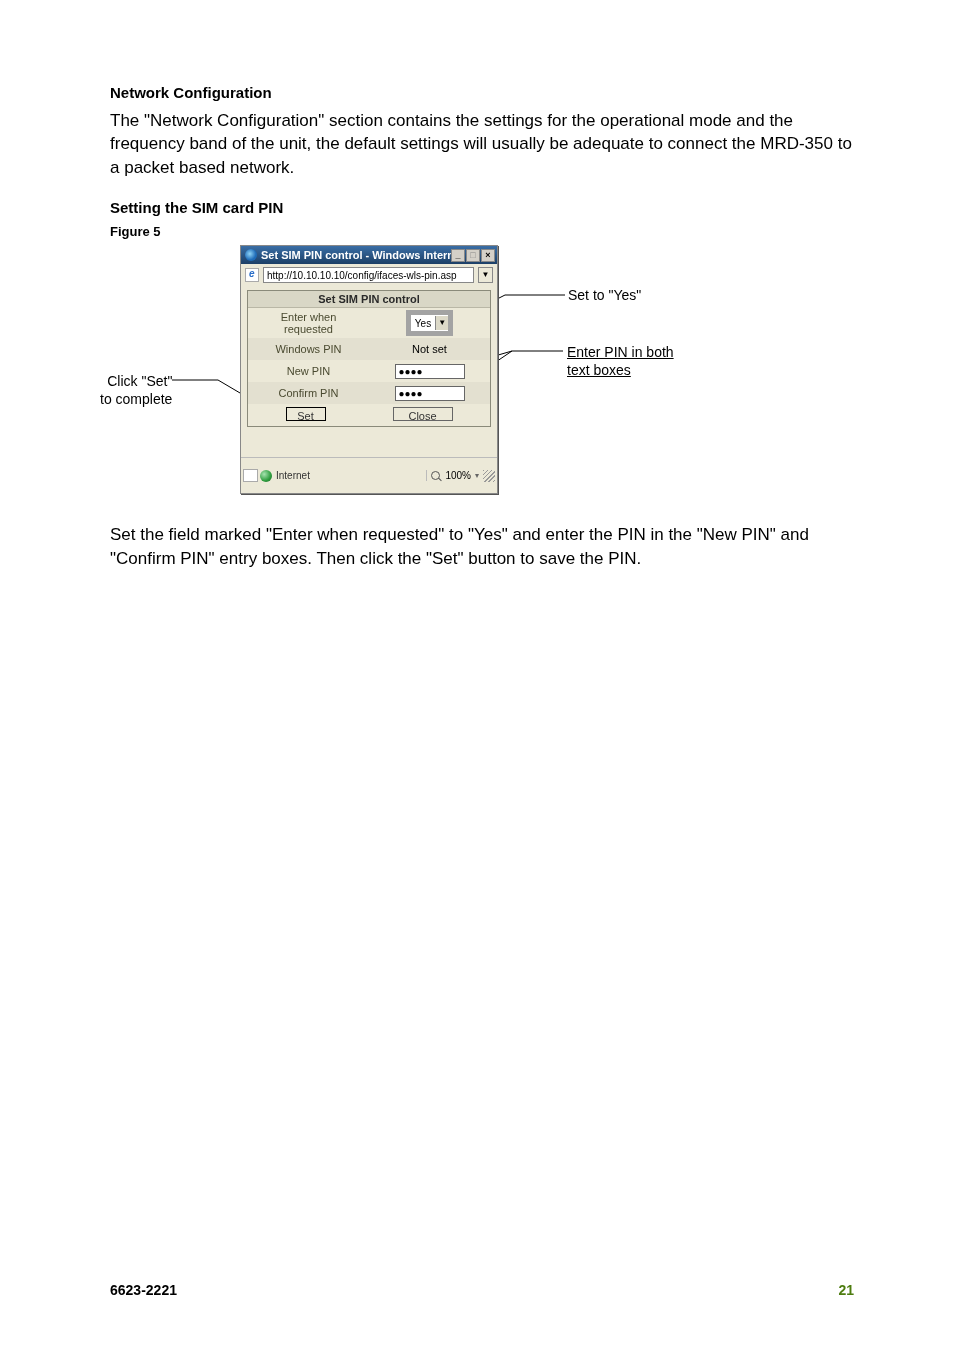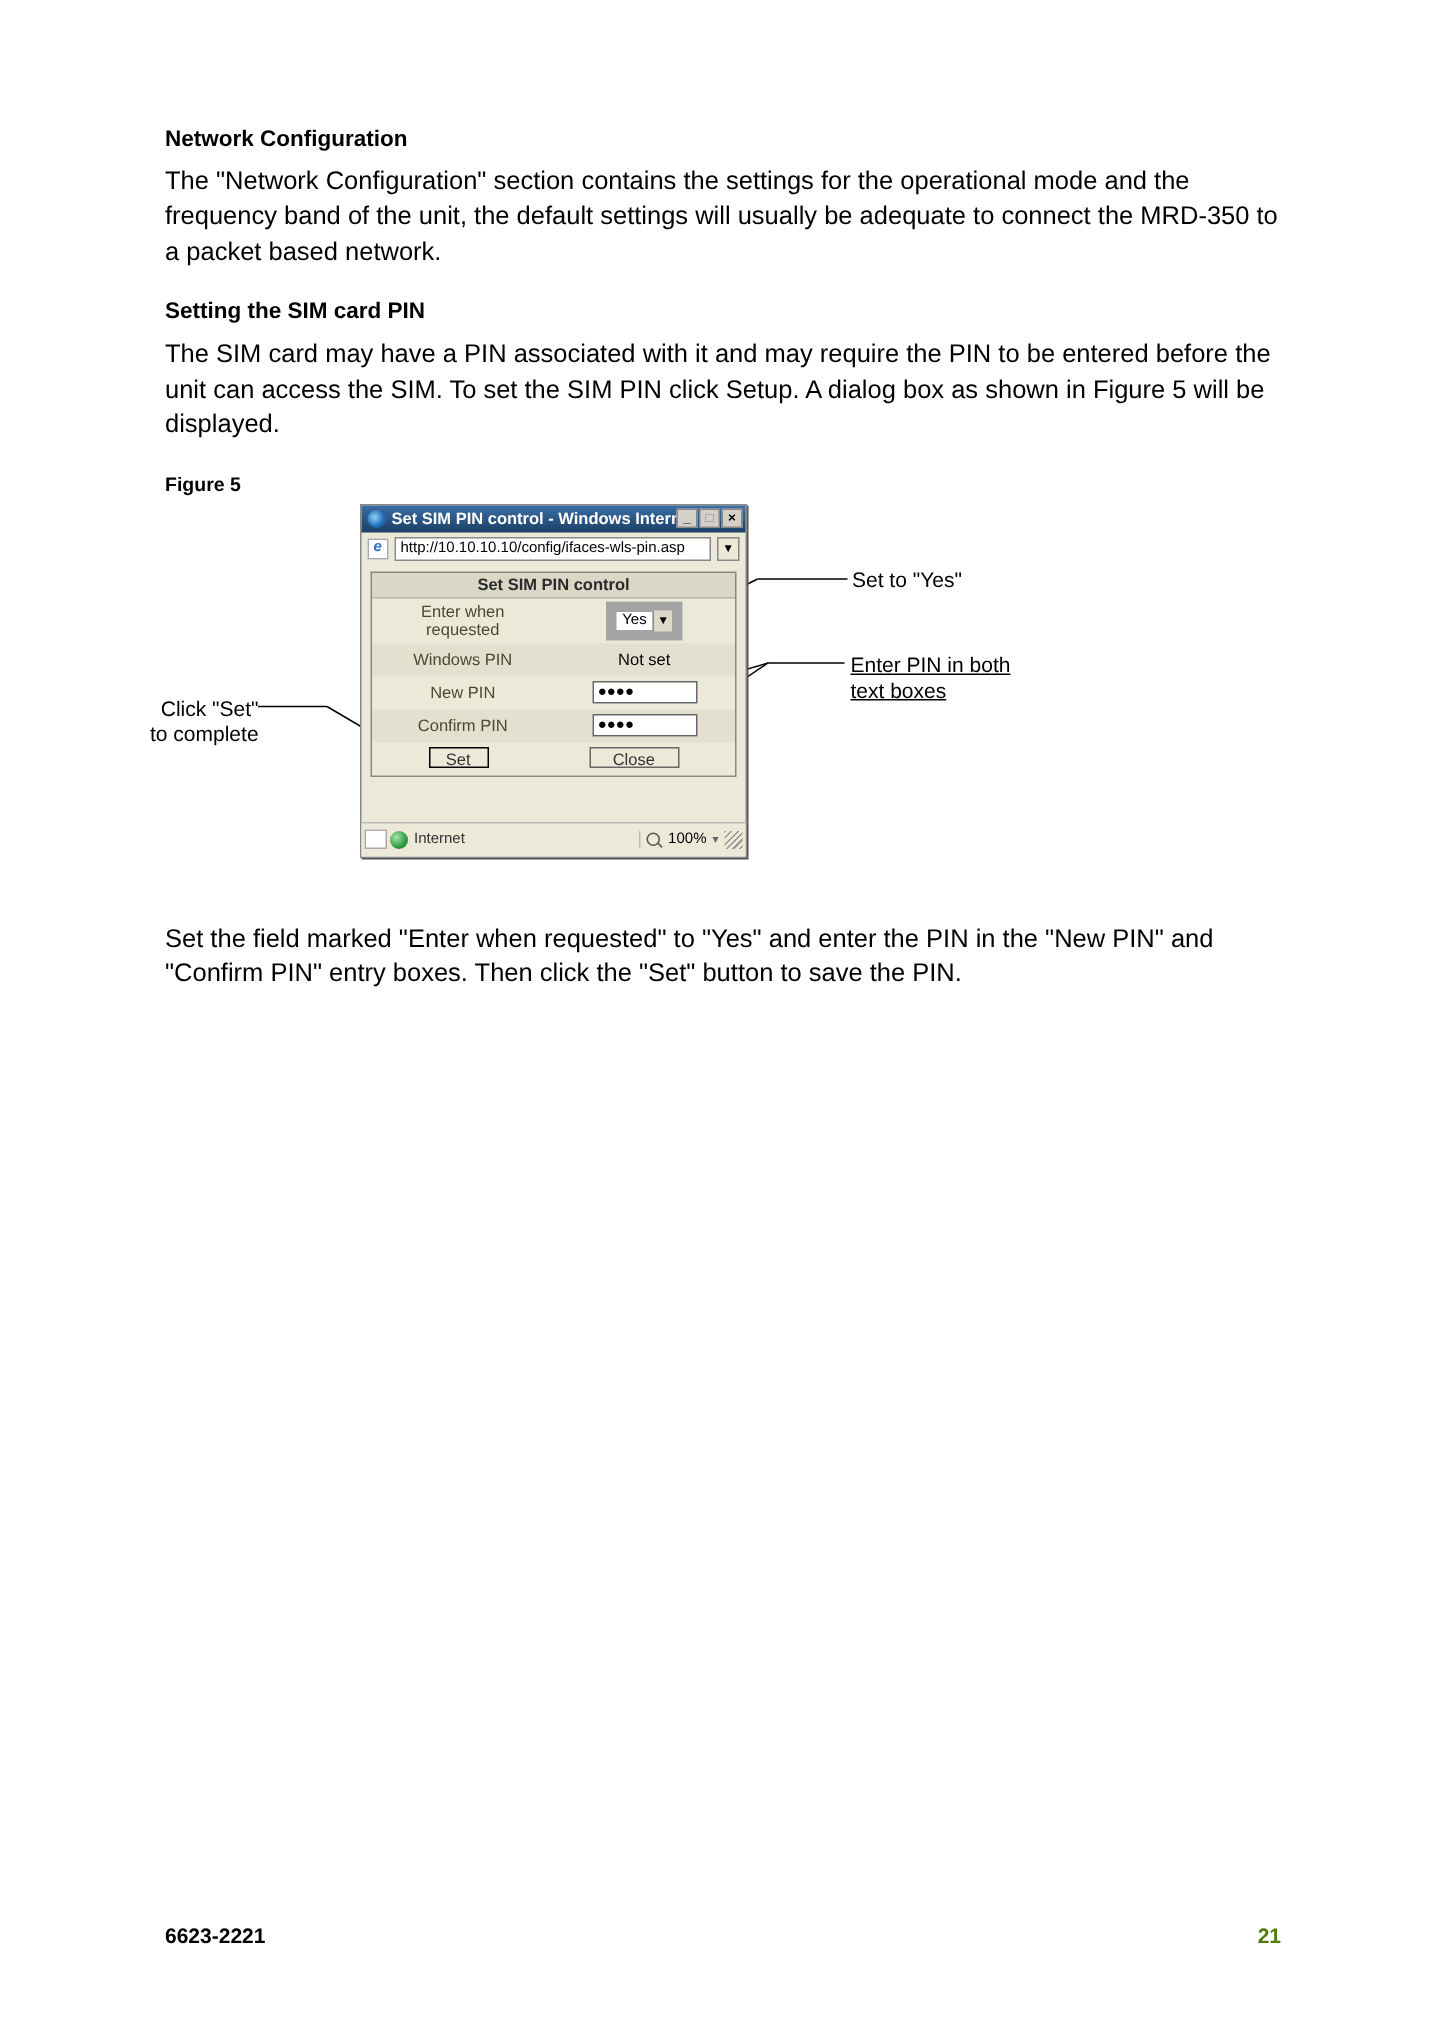--- a/index.html
+++ b/index.html
@@ -145,21 +145,21 @@
       height: 22px;
     }
     .panel-row.alt { background: #e3e0d0; }
     .cell-l, .cell-r { flex: 1; text-align: center; padding: 2px 4px; }
     .cell-l { color: #4a4a30; }
     .cell-r { position: relative; }
     .tall { height: 30px; }
     .yes-select {
       display: inline-flex;
       align-items: center;
-      border: 7px solid #a3a3a3;
+      border: 5px solid #a3a3a3;
       background: #fff;
       height: 26px;
     }
     .yes-select span { padding: 0 4px; font-size: 10px; }
     .yes-select .dd {
       width: 13px; height: 14px;
       background: #dcd9c8;
       border-left: 1px solid #888;
       text-align: center;
       font-size: 8px;
@@ -188,21 +188,21 @@
       text-align: center;
       line-height: 16px;
       color: #333;
     }
     .win-btn.set { border: 1px solid #000; width: 40px; }
     .statusbar {
       display: flex;
       align-items: center;
       border-top: 1px solid #bbb;
       background: #ece9d8;
-      height: 23px;
+      height: 36px;
       font-size: 10px;
       padding: 0 2px;
     }
     .statusbar .stat-icon {
       width: 15px; height: 13px;
       border: 1px solid #aaa;
       margin-right: 2px;
       background: #fff;
     }
     .statusbar .globe {
@@ -261,21 +261,20 @@
   </style>
 </head>
 <body>
 
 <div class="page">
 
   <h3>Network Configuration</h3>
   <p class="body-text">The "Network Configuration" section contains the settings for the operational mode and the frequency band of the unit, the default settings will usually be adequate to connect the MRD-350 to a packet based network.</p>
 
   <h3>Setting the SIM card PIN</h3>
-  <p class="body-text">The SIM card may have a PIN associated with it and may require the PIN to be entered before the unit can access the SIM. To set the SIM PIN click Setup. A dialog box as shown in Figure 5 will be displayed.</p>
 
   <div class="fig-label">Figure 5</div>
 
   <div class="figure-area">
 
     <div class="callout left" style="left:-10px; top:128px;">
       <span style="white-space:pre-line;">Click "Set"<br>to complete</span>
     </div>
     <svg class="callout-line" style="left:62px; top:129px;" width="130" height="60">
       <line x1="0" y1="6" x2="46" y2="6" stroke="#000" stroke-width="1"></line>

